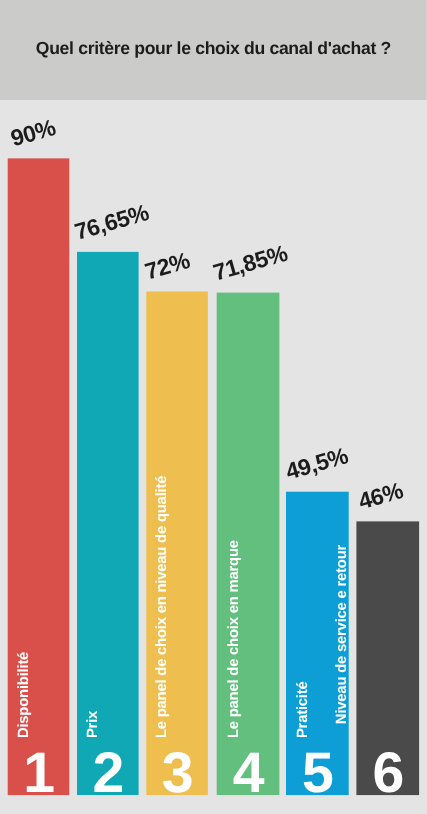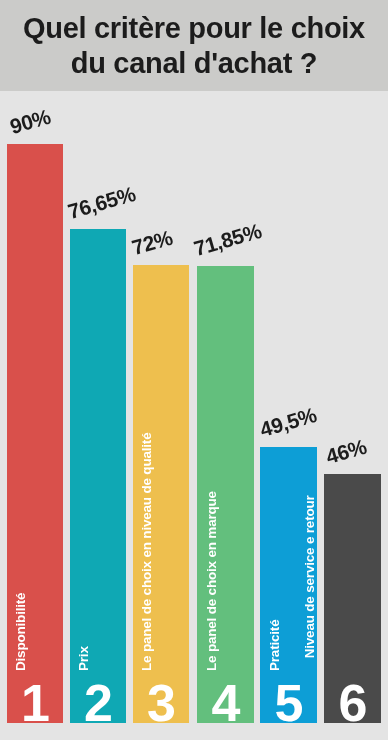--- a/index.html
+++ b/index.html
@@ -16,21 +16,21 @@
   }
 
   
   .header{
     position:absolute; left:0; top:0;
     width:388px; height:91px;
     background:#cbcbc9;
     display:flex; align-items:center; justify-content:center;
   }
   .header-title{
-    font-size:29px;
+    font-size:16px;
     font-weight:bold;
     color:#1c1c1c;
     text-align:center;
     line-height:1.18;
     letter-spacing:-0.3px;
     padding:0 4px;
   }
 
   
   .plot{

